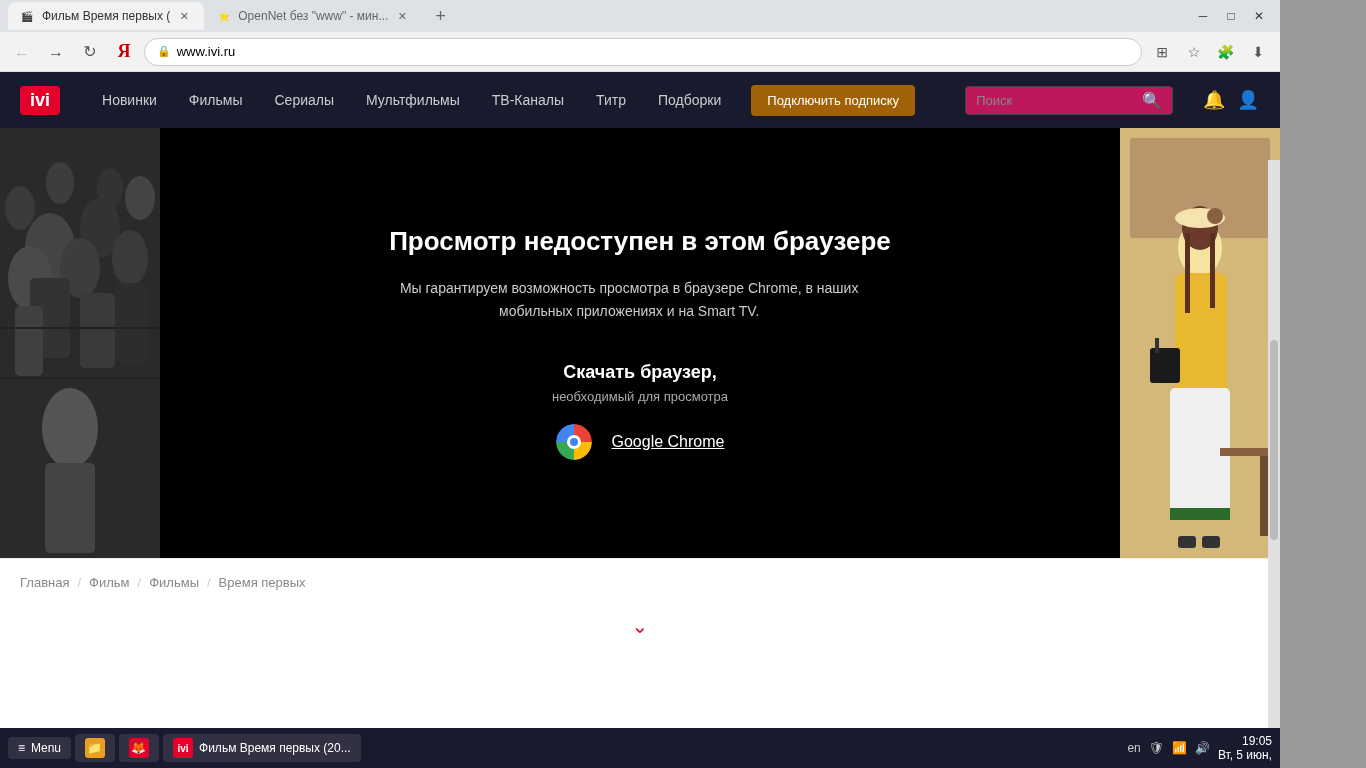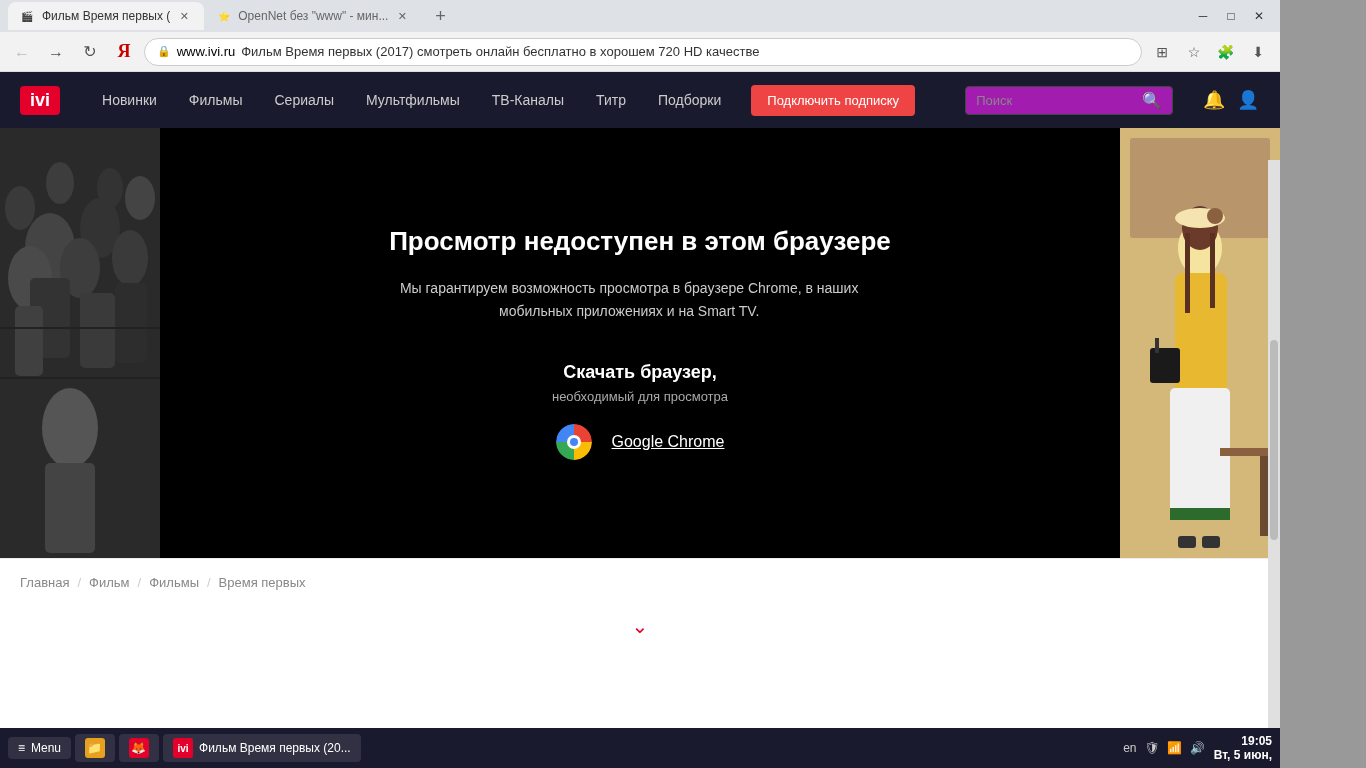--- a/index.html
+++ b/index.html
@@ -33,22 +33,22 @@
     .addr-btn { width: 28px; height: 28px; display: flex; align-items: center; justify-content: center; border-radius: 50%; cursor: pointer; color: #555; font-size: 14px; }
 
     
     .web-content { flex: 1; background: white; overflow: hidden; position: relative; }
 
     
     .ivi-header { background: #1a1a2e; height: 56px; display: flex; align-items: center; padding: 0 20px; gap: 20px; }
     .ivi-logo { background: #e5002b; padding: 4px 10px; border-radius: 4px; color: white; font-weight: bold; font-size: 18px; margin-right: 10px; }
     .ivi-nav { display: flex; gap: 20px; }
     .ivi-nav-item { color: #ccc; font-size: 14px; cursor: pointer; text-decoration: none; margin-left: 12px; }
-    .ivi-subscribe-btn { background: #ef4444; color: white; border: none; padding: 8px 16px; border-radius: 4px; font-size: 13px; cursor: pointer; margin-left: 10px; }
-    .ivi-search { margin-left: auto; display: flex; align-items: center; background: #a21caf; border: 1px solid #444; border-radius: 4px; padding: 4px 10px; gap: 6px; }
+    .ivi-subscribe-btn { background: #a16207; color: white; border: none; padding: 8px 16px; border-radius: 4px; font-size: 13px; cursor: pointer; margin-left: 10px; }
+    .ivi-search { margin-left: auto; display: flex; align-items: center; background: #be185d; border: 1px solid #444; border-radius: 4px; padding: 4px 10px; gap: 6px; }
     .ivi-search input { background: transparent; border: none; color: #ccc; font-size: 13px; outline: none; width: 160px; }
     .ivi-search input::placeholder { color: #888; }
     .ivi-icons { display: flex; gap: 12px; align-items: center; margin-left: 10px; }
     .ivi-icon { color: #ccc; font-size: 18px; cursor: pointer; }
 
     
     .ad-area { background: white; display: flex; justify-content: center; padding: 10px 0; border-bottom: 1px solid #eee; }
     .gucci-ad { font-family: 'Times New Roman', serif; font-size: 28px; letter-spacing: 8px; color: #333; font-weight: 400; }
 
     
@@ -83,21 +83,21 @@
     .breadcrumb-area { background: white; padding: 16px 20px; border-top: 1px solid #eee; }
     .breadcrumb { display: flex; gap: 8px; font-size: 13px; color: #888; }
     .breadcrumb-item { cursor: pointer; }
     .breadcrumb-sep { color: #ccc; }
 
     
     .taskbar { position: absolute; bottom: 0; left: 0; right: 0; height: 40px; background: #1a1a2e; display: flex; align-items: center; padding: 0 8px; gap: 4px; }
     .taskbar-item { display: flex; align-items: center; gap: 6px; padding: 4px 10px; background: rgba(255,255,255,0.1); border-radius: 4px; cursor: pointer; color: white; font-size: 12px; }
     .taskbar-icon { width: 20px; height: 20px; border-radius: 3px; display: flex; align-items: center; justify-content: center; font-size: 14px; }
     .taskbar-right { margin-left: auto; display: flex; align-items: center; gap: 8px; color: #ccc; font-size: 12px; }
-    .taskbar-clock { color: white; font-size: 12px; text-align: right; font-weight: bold; }
+    .taskbar-clock { color: white; font-size: 12px; text-align: right; }
 
     
     .right-decoration { position: absolute; right: 0; top: 0; width: 86px; height: 768px; background: #999; }
   </style>
 </head>
 <body>
 
 <div class="browser-frame">
 
   <div class="title-bar">
@@ -138,21 +138,20 @@
     </div>
     <div class="nav-btn">
       <span>↻</span>
     </div>
     <div class="yandex-btn">
       <span class="yandex-logo">Я</span>
     </div>
     <div class="url-bar">
       <span class="url-lock">🔒</span>
       <span class="url-site">www.ivi.ru</span>
-      <span class="url-text">Фильм Время первых (2017) смотреть онлайн бесплатно в хорошем 720 HD качестве</span>
     </div>
     <div class="address-actions">
       <div class="addr-btn">
         <span>⊞</span>
       </div>
       <div class="addr-btn">
         <span>☆</span>
       </div>
       <div class="addr-btn">
         <span>🧩</span>

